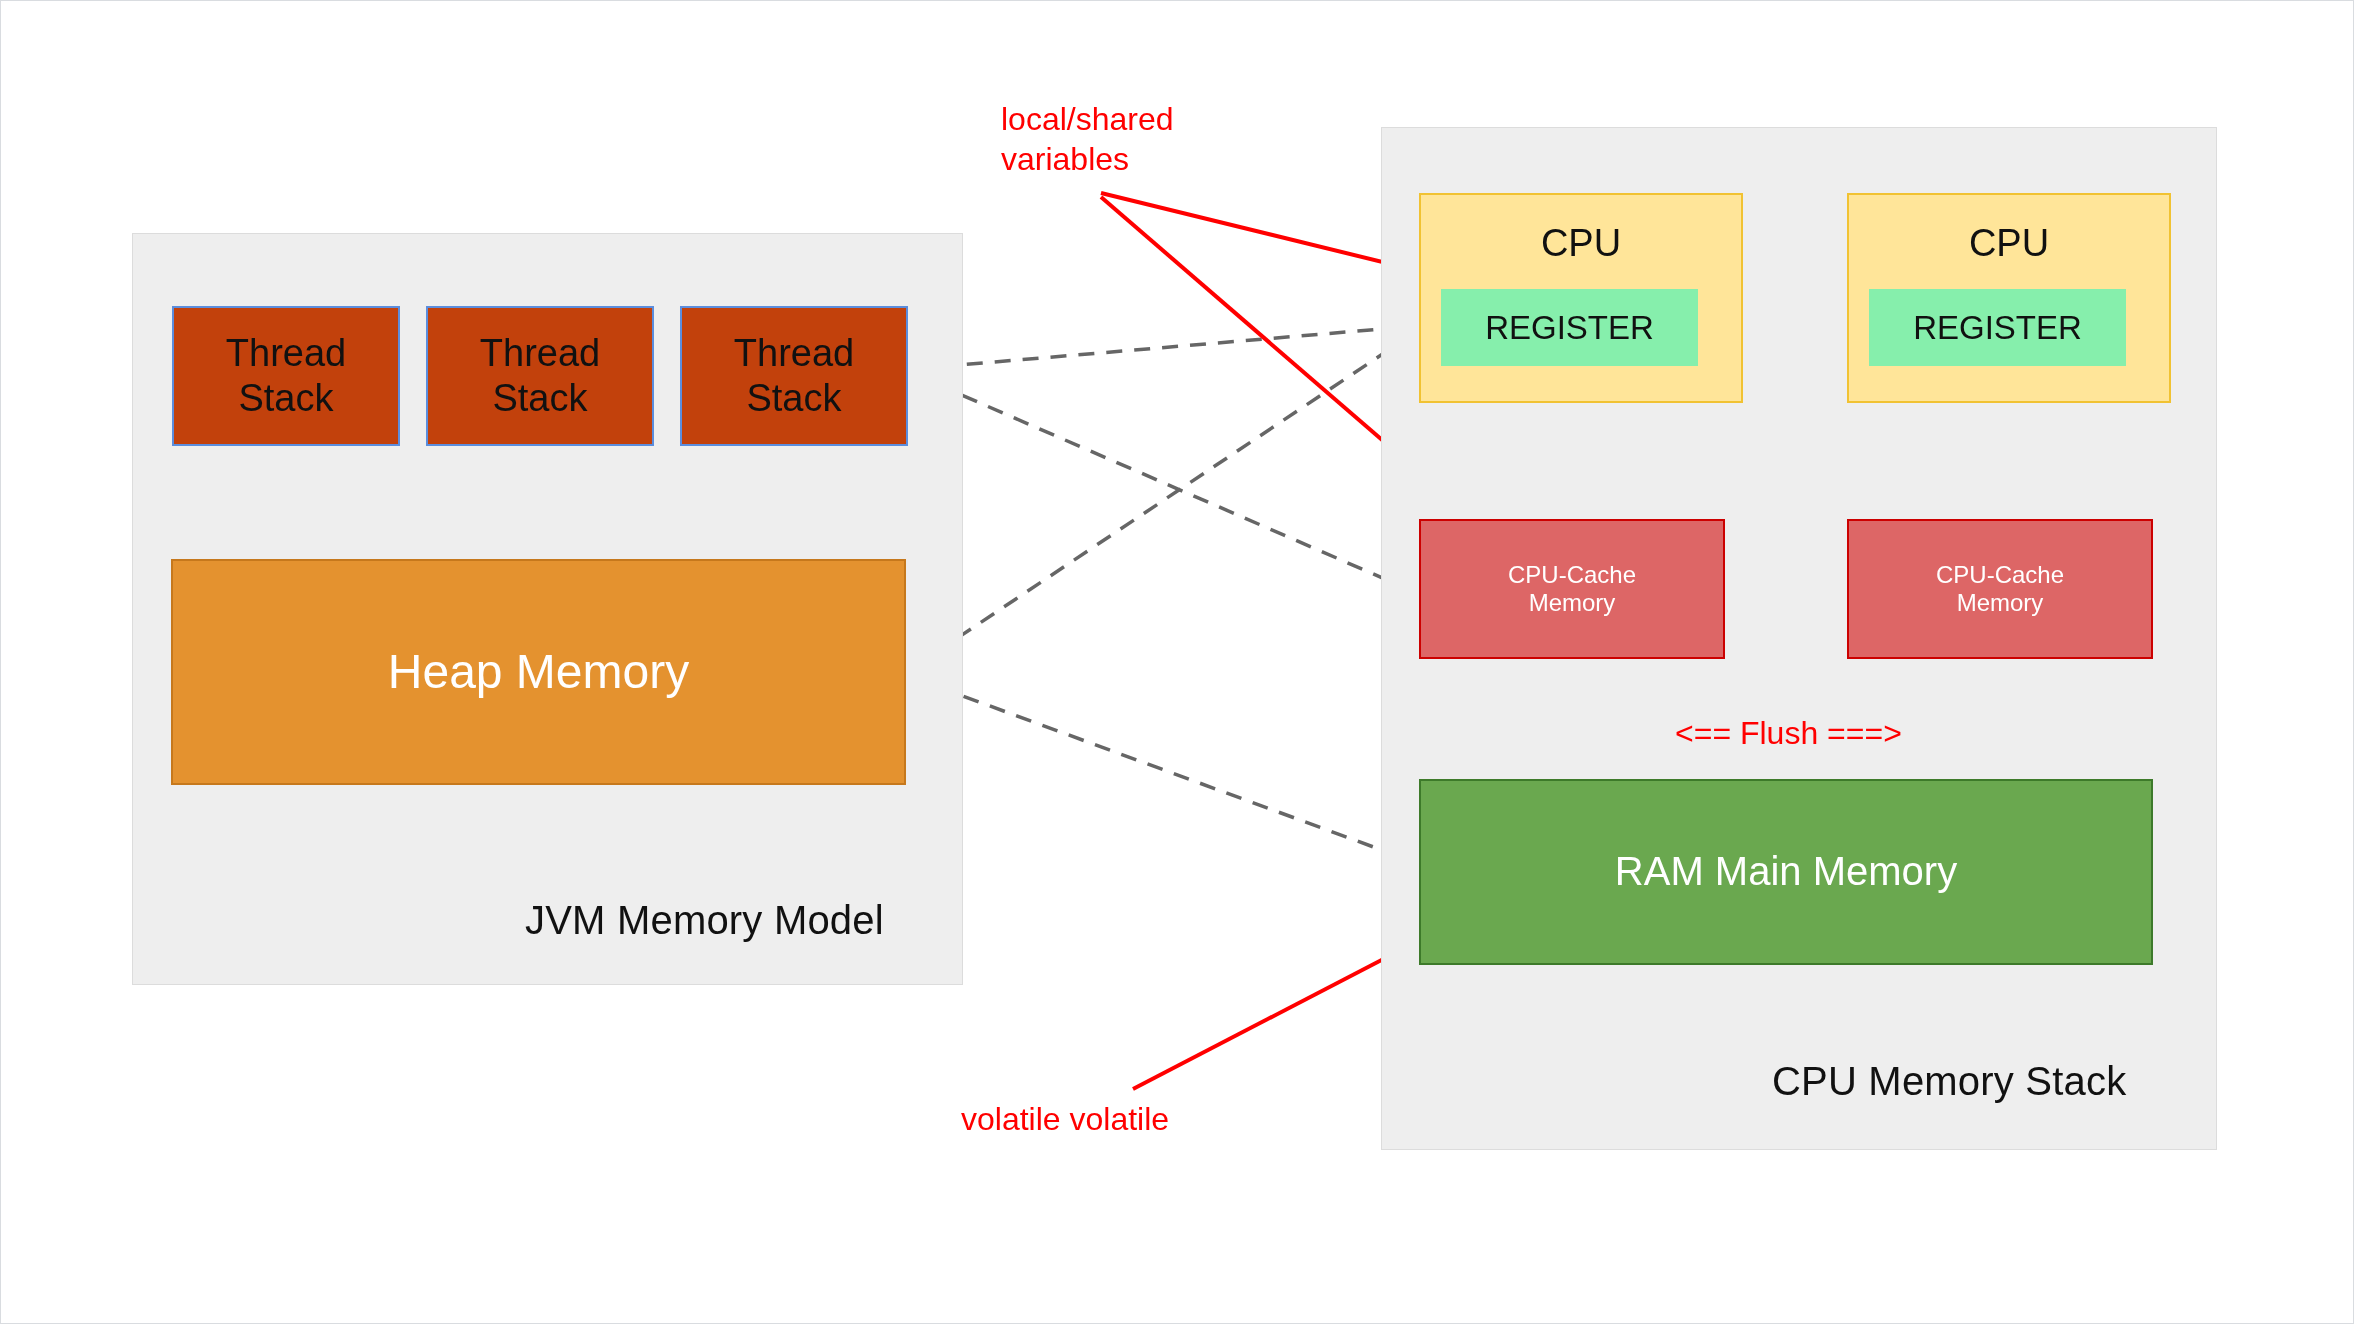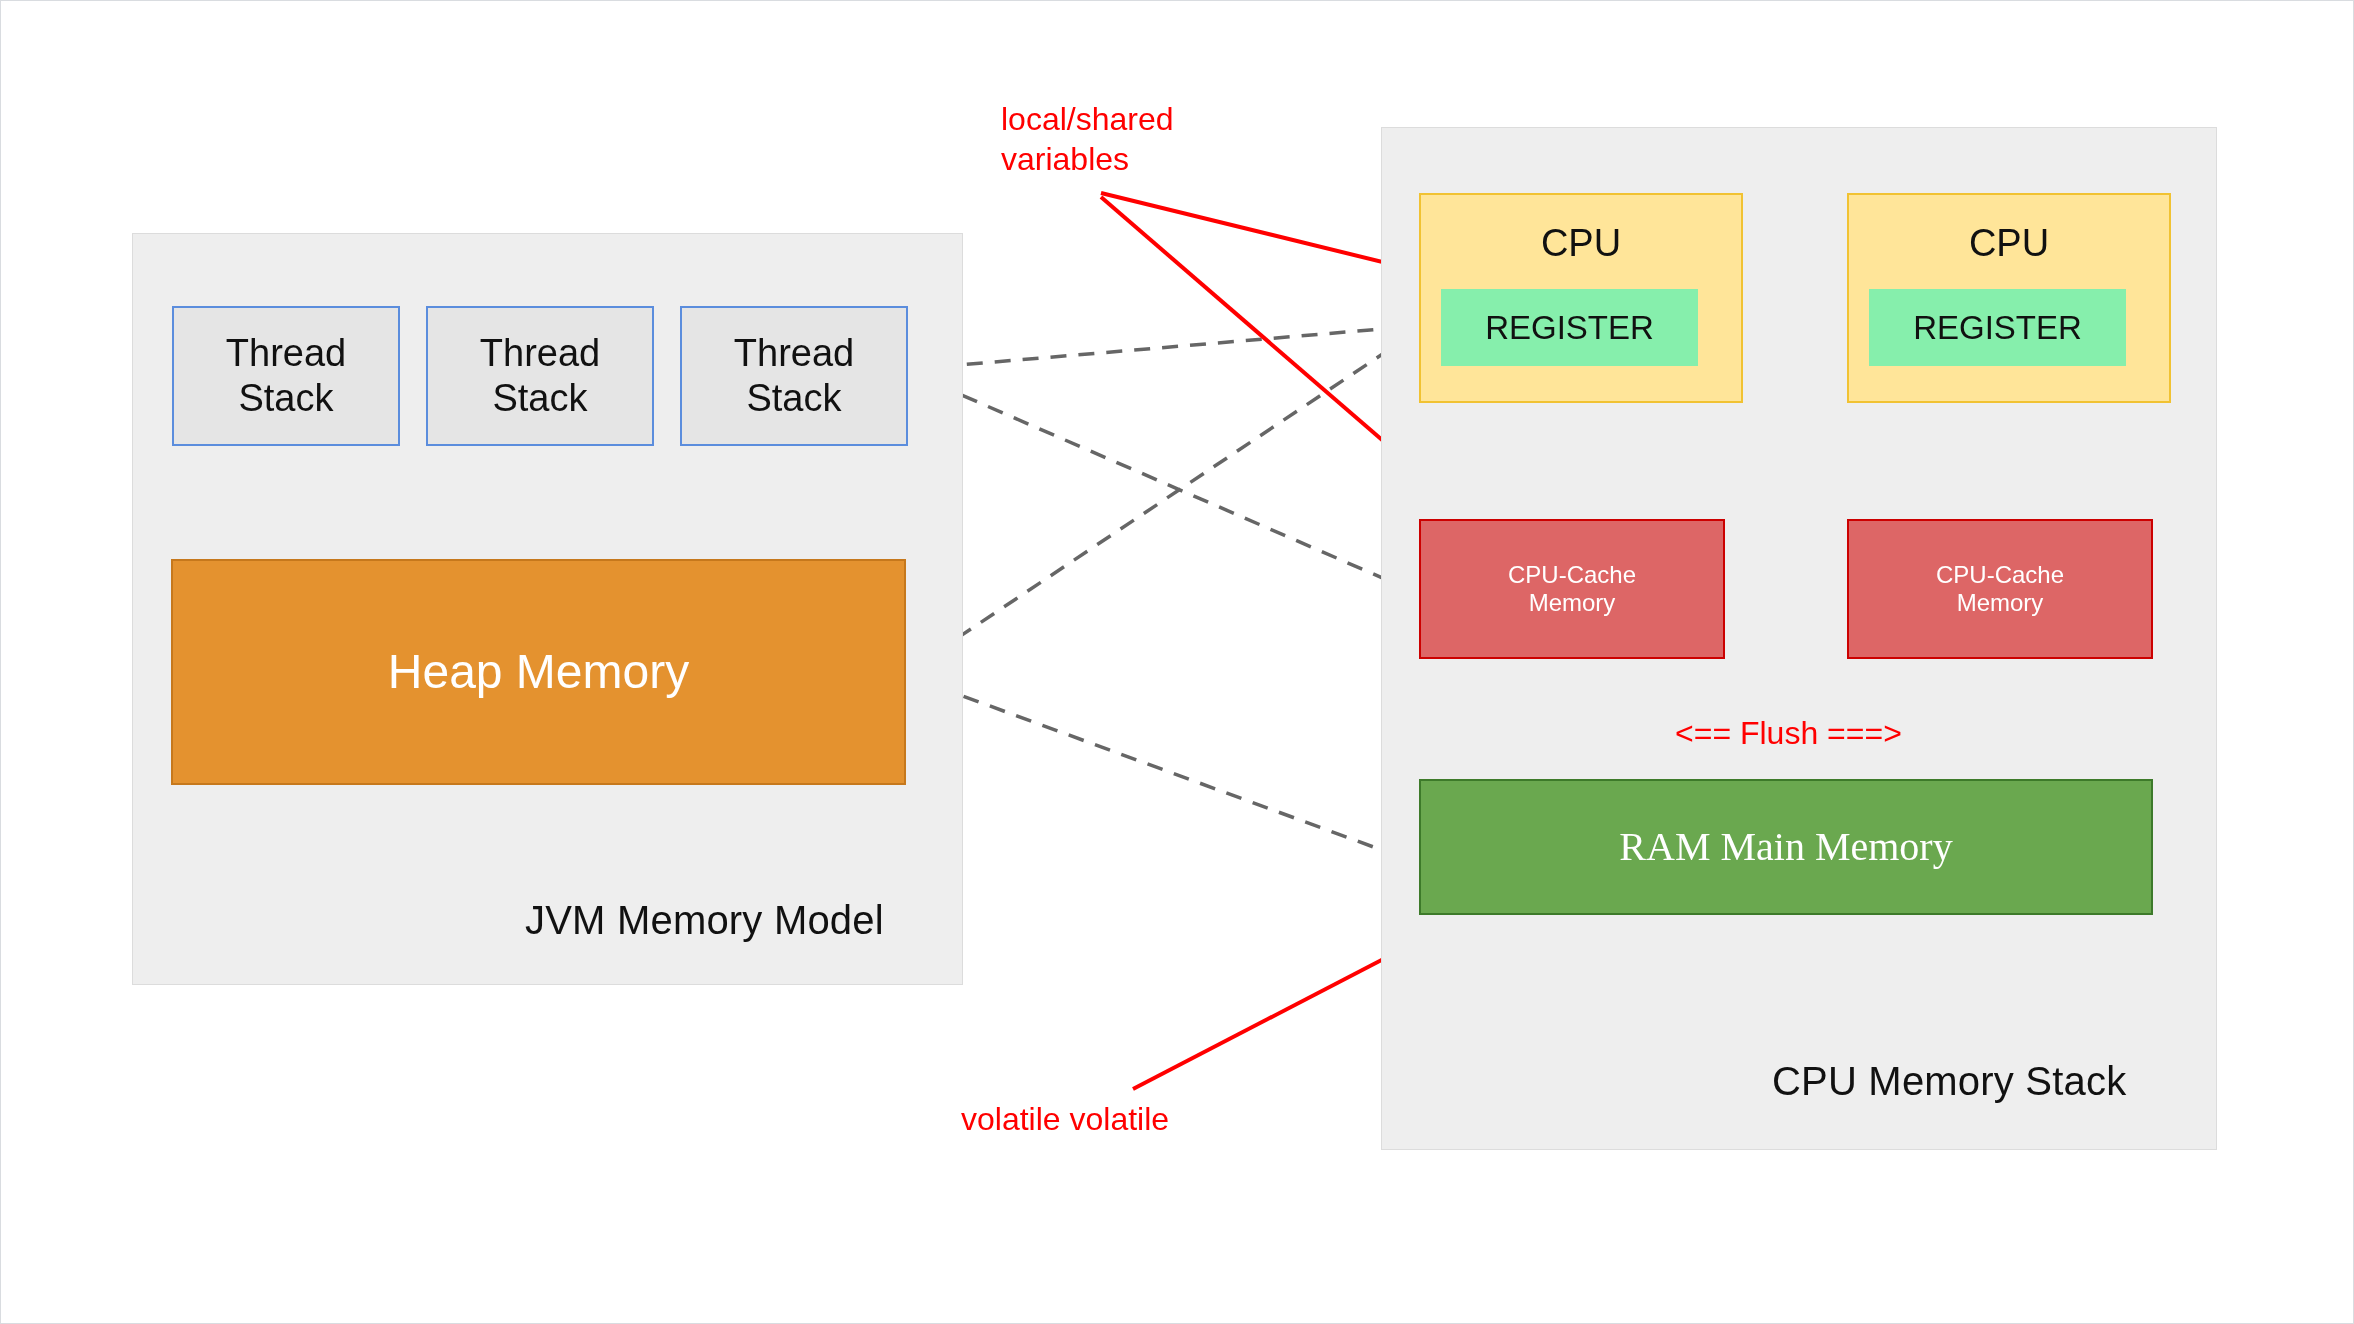--- a/index.html
+++ b/index.html
@@ -49,21 +49,21 @@
     position: absolute;
     box-sizing: border-box;
     display: flex;
     align-items: center;
     justify-content: center;
     text-align: center;
     line-height: 1.18;
   }
 
   .thread-stack {
-    background: #e5e5e5;
+    background: #c2410c;
     border: 2px solid #5b8ddd;
     color: #111111;
     font-size: 38px;
   }
   .heap {
     background: #e4922f;
     border: 2px solid #c6781c;
     color: #ffffff;
     font-size: 48px;
   }
@@ -185,21 +185,21 @@
 
   <div class="node cache" style="left: 1418px; top: 518px; width: 306px; height: 140px; white-space: pre-line;">CPU-Cache
 Memory</div>
 
   <div class="node cpu" style="left: 1846px; top: 192px; width: 324px; height: 210px; white-space: pre-line;">CPU</div>
   <div class="register" style="left:1868px; top:288px; width:257px; height:77px;">REGISTER</div>
 
   <div class="node cache" style="left: 1846px; top: 518px; width: 306px; height: 140px; white-space: pre-line;">CPU-Cache
 Memory</div>
 
-  <div class="node ram" style="left: 1418px; top: 778px; width: 734px; height: 136px; white-space: pre-line; font-family: Liberation Serif, serif;">RAM Main Memory</div>
+  <div class="node ram" style="left: 1418px; top: 778px; width: 734px; height: 186px; white-space: pre-line;">RAM Main Memory</div>
 
   <div class="flush-label" style="left:1674px; top:714px;">&lt;== Flush ===&gt;</div>
 
   <div class="group-caption" style="left:1771px; top:1058px;">CPU Memory Stack</div>
 
   <div class="annot" style="left: 1000px; top: 98px; width: 330px; white-space: pre-line;">local/shared
 variables</div>
 
   <div class="annot" style="left: 960px; top: 1098px; width: 330px; white-space: pre-line;">volatile volatile</div>
 

